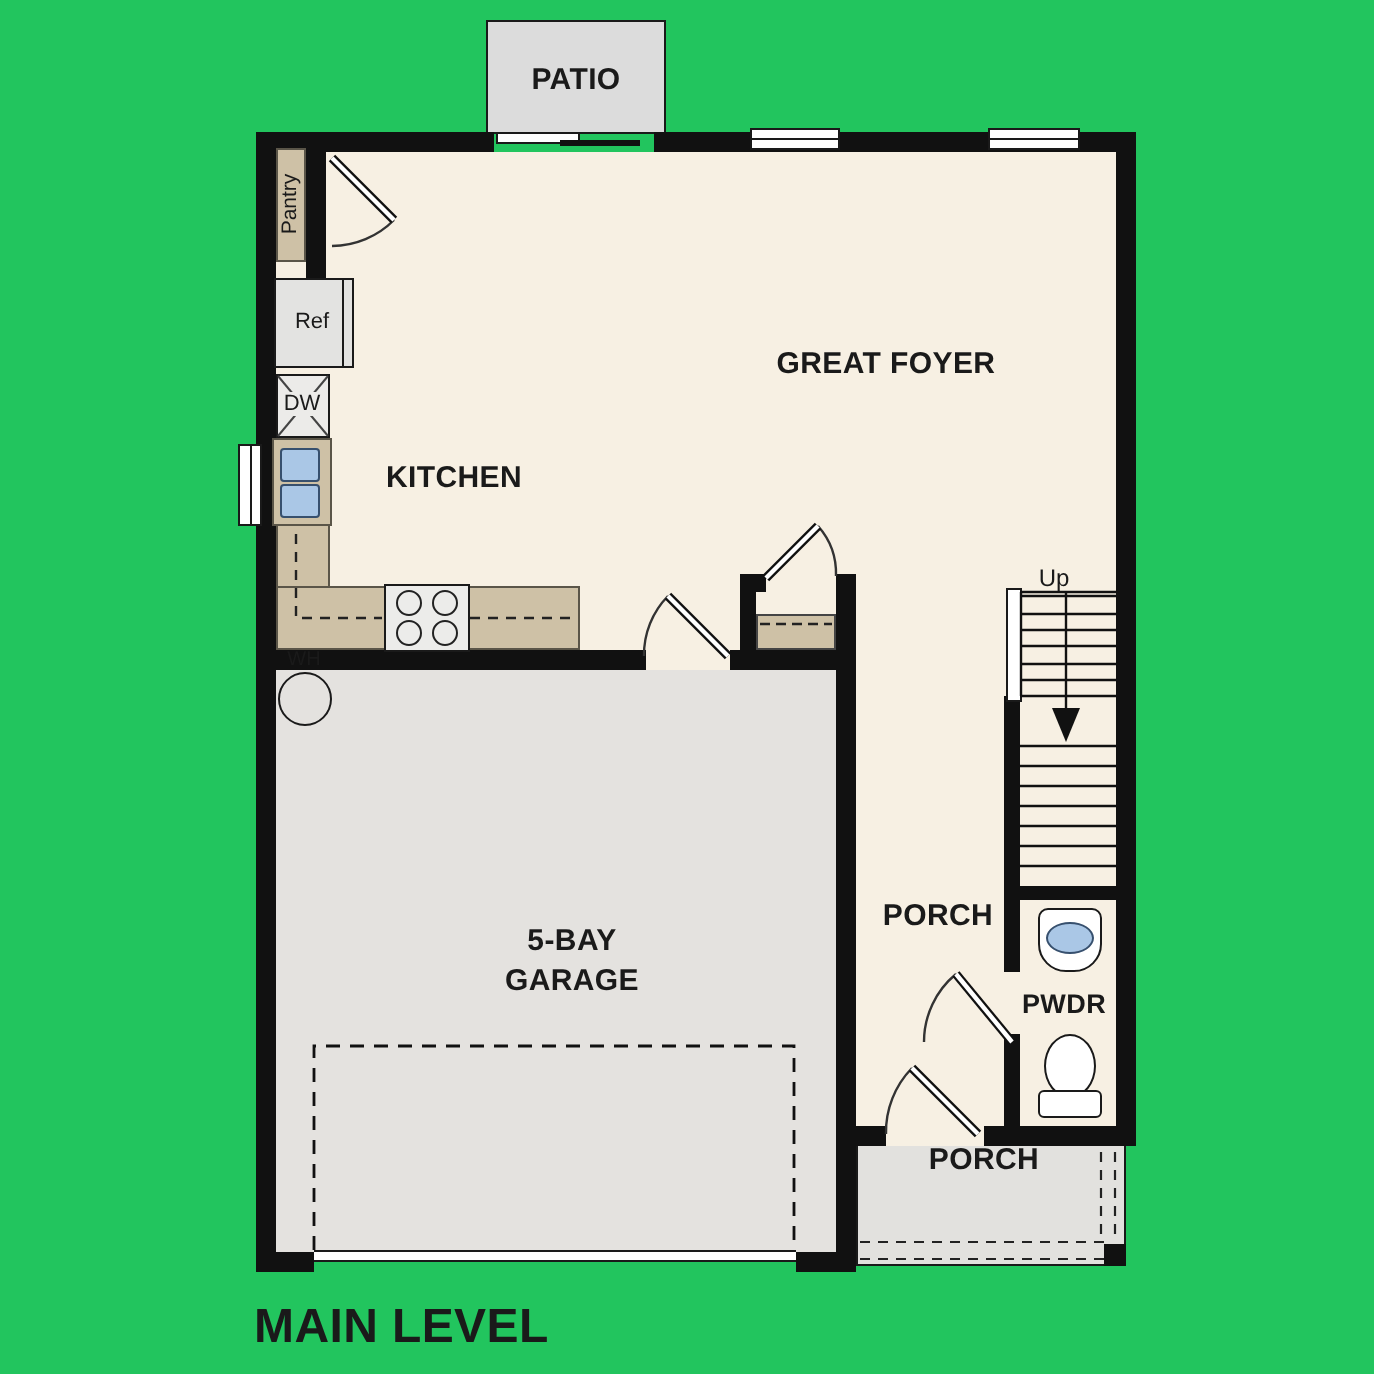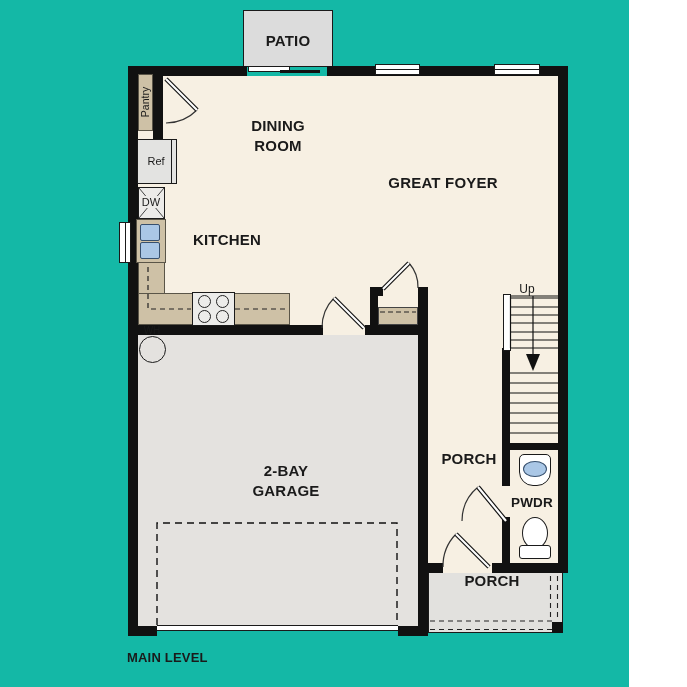--- a/index.html
+++ b/index.html
@@ -1,17 +1,17 @@
 <!DOCTYPE html>
 <html style="--wall: #111111; --floor: #f7f0e3; --concrete: #e4e2df; --patio: #dcdcdc; --porch: #e2e1de; --counter: #cec1a6; --blue: #aac7e6; --outline: #1a1a1a;"><head>
 <meta charset="utf-8">
 <style>
   html,body{margin:0;padding:0;background:#fff;}
   #canvas{
-    position:relative;width:629px;height:687px;background:#14b8a6;
+    position:relative;width:687px;height:687px;background:#22c55e;
     font-family:"Liberation Sans",sans-serif;overflow:hidden;
   }
   #canvas *{box-sizing:border-box;}
   .floor{position:absolute;z-index:1;}
   .wall{position:absolute;z-index:2;background:var(--wall);}
   .fix{position:absolute;z-index:3;}
   #overlay{position:absolute;left:0;top:0;z-index:4;pointer-events:none;}
   .lbl{
     position:absolute;z-index:5;color:var(--outline);
     transform:translate(-50%,-50%);white-space:nowrap;
@@ -173,27 +173,26 @@
       <line x1="489" y1="567" x2="456" y2="534" stroke="#fff" stroke-width="2.2"></line>
     </g>
     <g>
       <path d="M478,487 A44,44 0 0 0 462,521" stroke="#333" stroke-width="1.2" fill="none"></path>
       <line x1="506" y1="521" x2="478" y2="487" stroke="#111" stroke-width="4.5"></line>
       <line x1="506" y1="521" x2="478" y2="487" stroke="#fff" stroke-width="2.2"></line>
     </g>
   </svg>
 
   <span class="lbl" style="left:288px;top:40px;">PATIO</span>
-  <span class="lbl multiline" style="left:278px;top:136px;width:90px;white-space:normal;">DINING ROOM</span>
   <span class="lbl" style="left:443px;top:182px;">GREAT FOYER</span>
   <span class="lbl" style="left:227px;top:239px;">KITCHEN</span>
-  <span class="lbl multiline" style="left:286px;top:481px;width:85px;white-space:normal;">2-BAY GARAGE</span>
+  <span class="lbl multiline" style="left:286px;top:481px;width:85px;white-space:normal;">5-BAY GARAGE</span>
   <span class="lbl" style="left:469px;top:458px;">PORCH</span>
   <span class="lbl" style="left:532px;top:502px;font-size:13.5px;">PWDR</span>
   <span class="lbl" style="left:492px;top:580px;">PORCH</span>
-  <span class="lbl" style="left:127px;top:650px;transform:none;font-size:13px;">MAIN LEVEL</span>
+  <span class="lbl" style="left:127px;top:650px;transform:none;font-size:24px;">MAIN LEVEL</span>
   <span class="lbl small" style="left:145px;top:102px;transform:translate(-50%,-50%) rotate(-90deg);font-size:10.5px;">Pantry</span>
   <span class="lbl small" style="left:156px;top:161px;">Ref</span>
   <span class="lbl small" style="left:151px;top:202px;background:#ecebe9;padding:0 1px;">DW</span>
   <span class="lbl small" style="left:152px;top:330px;font-size:10px;">WH</span>
   <span class="lbl small" style="left:527px;top:289px;font-size:12px;">Up</span>
 
 </div>
 
 </body></html>

